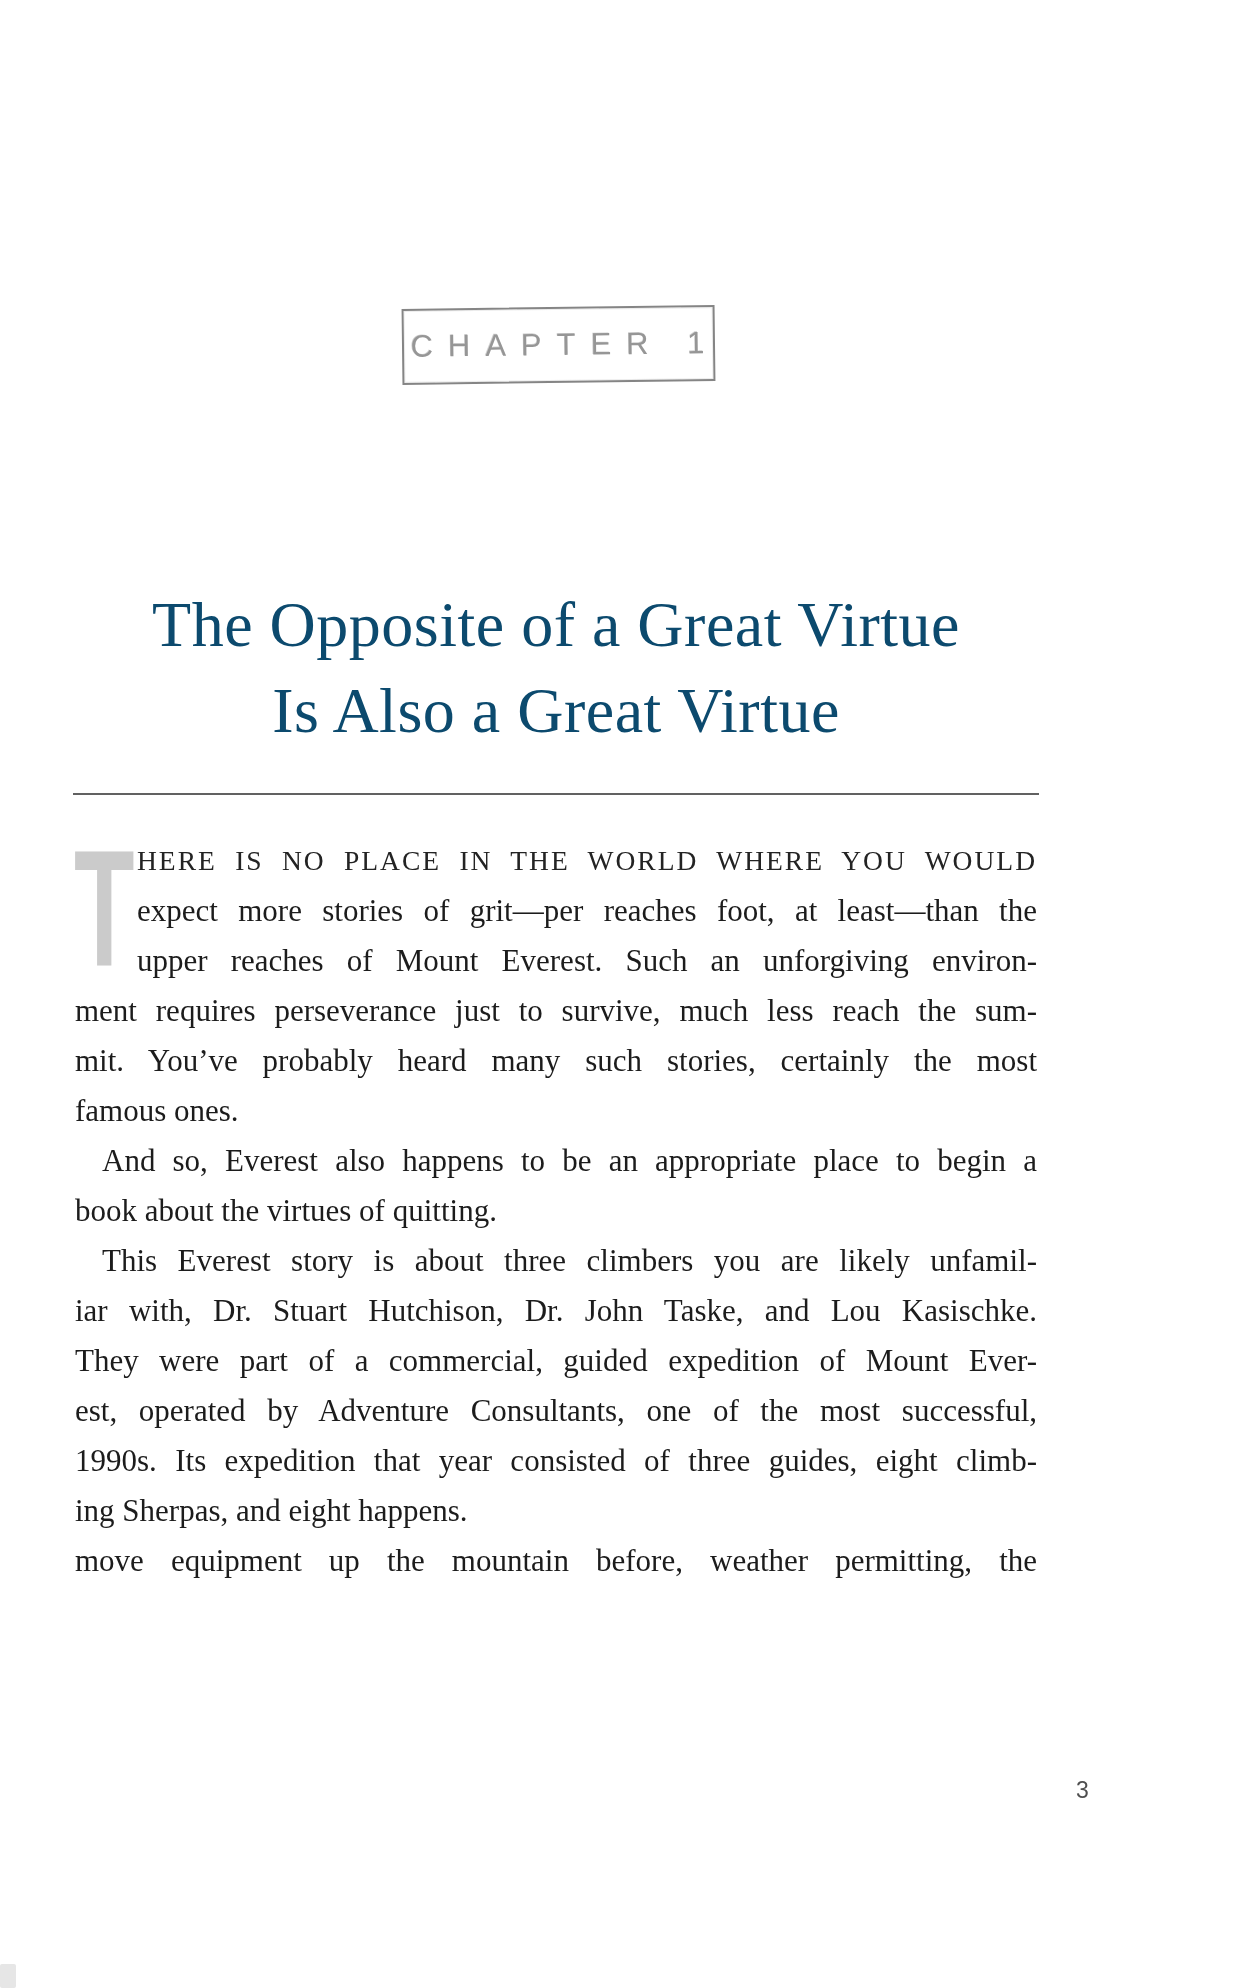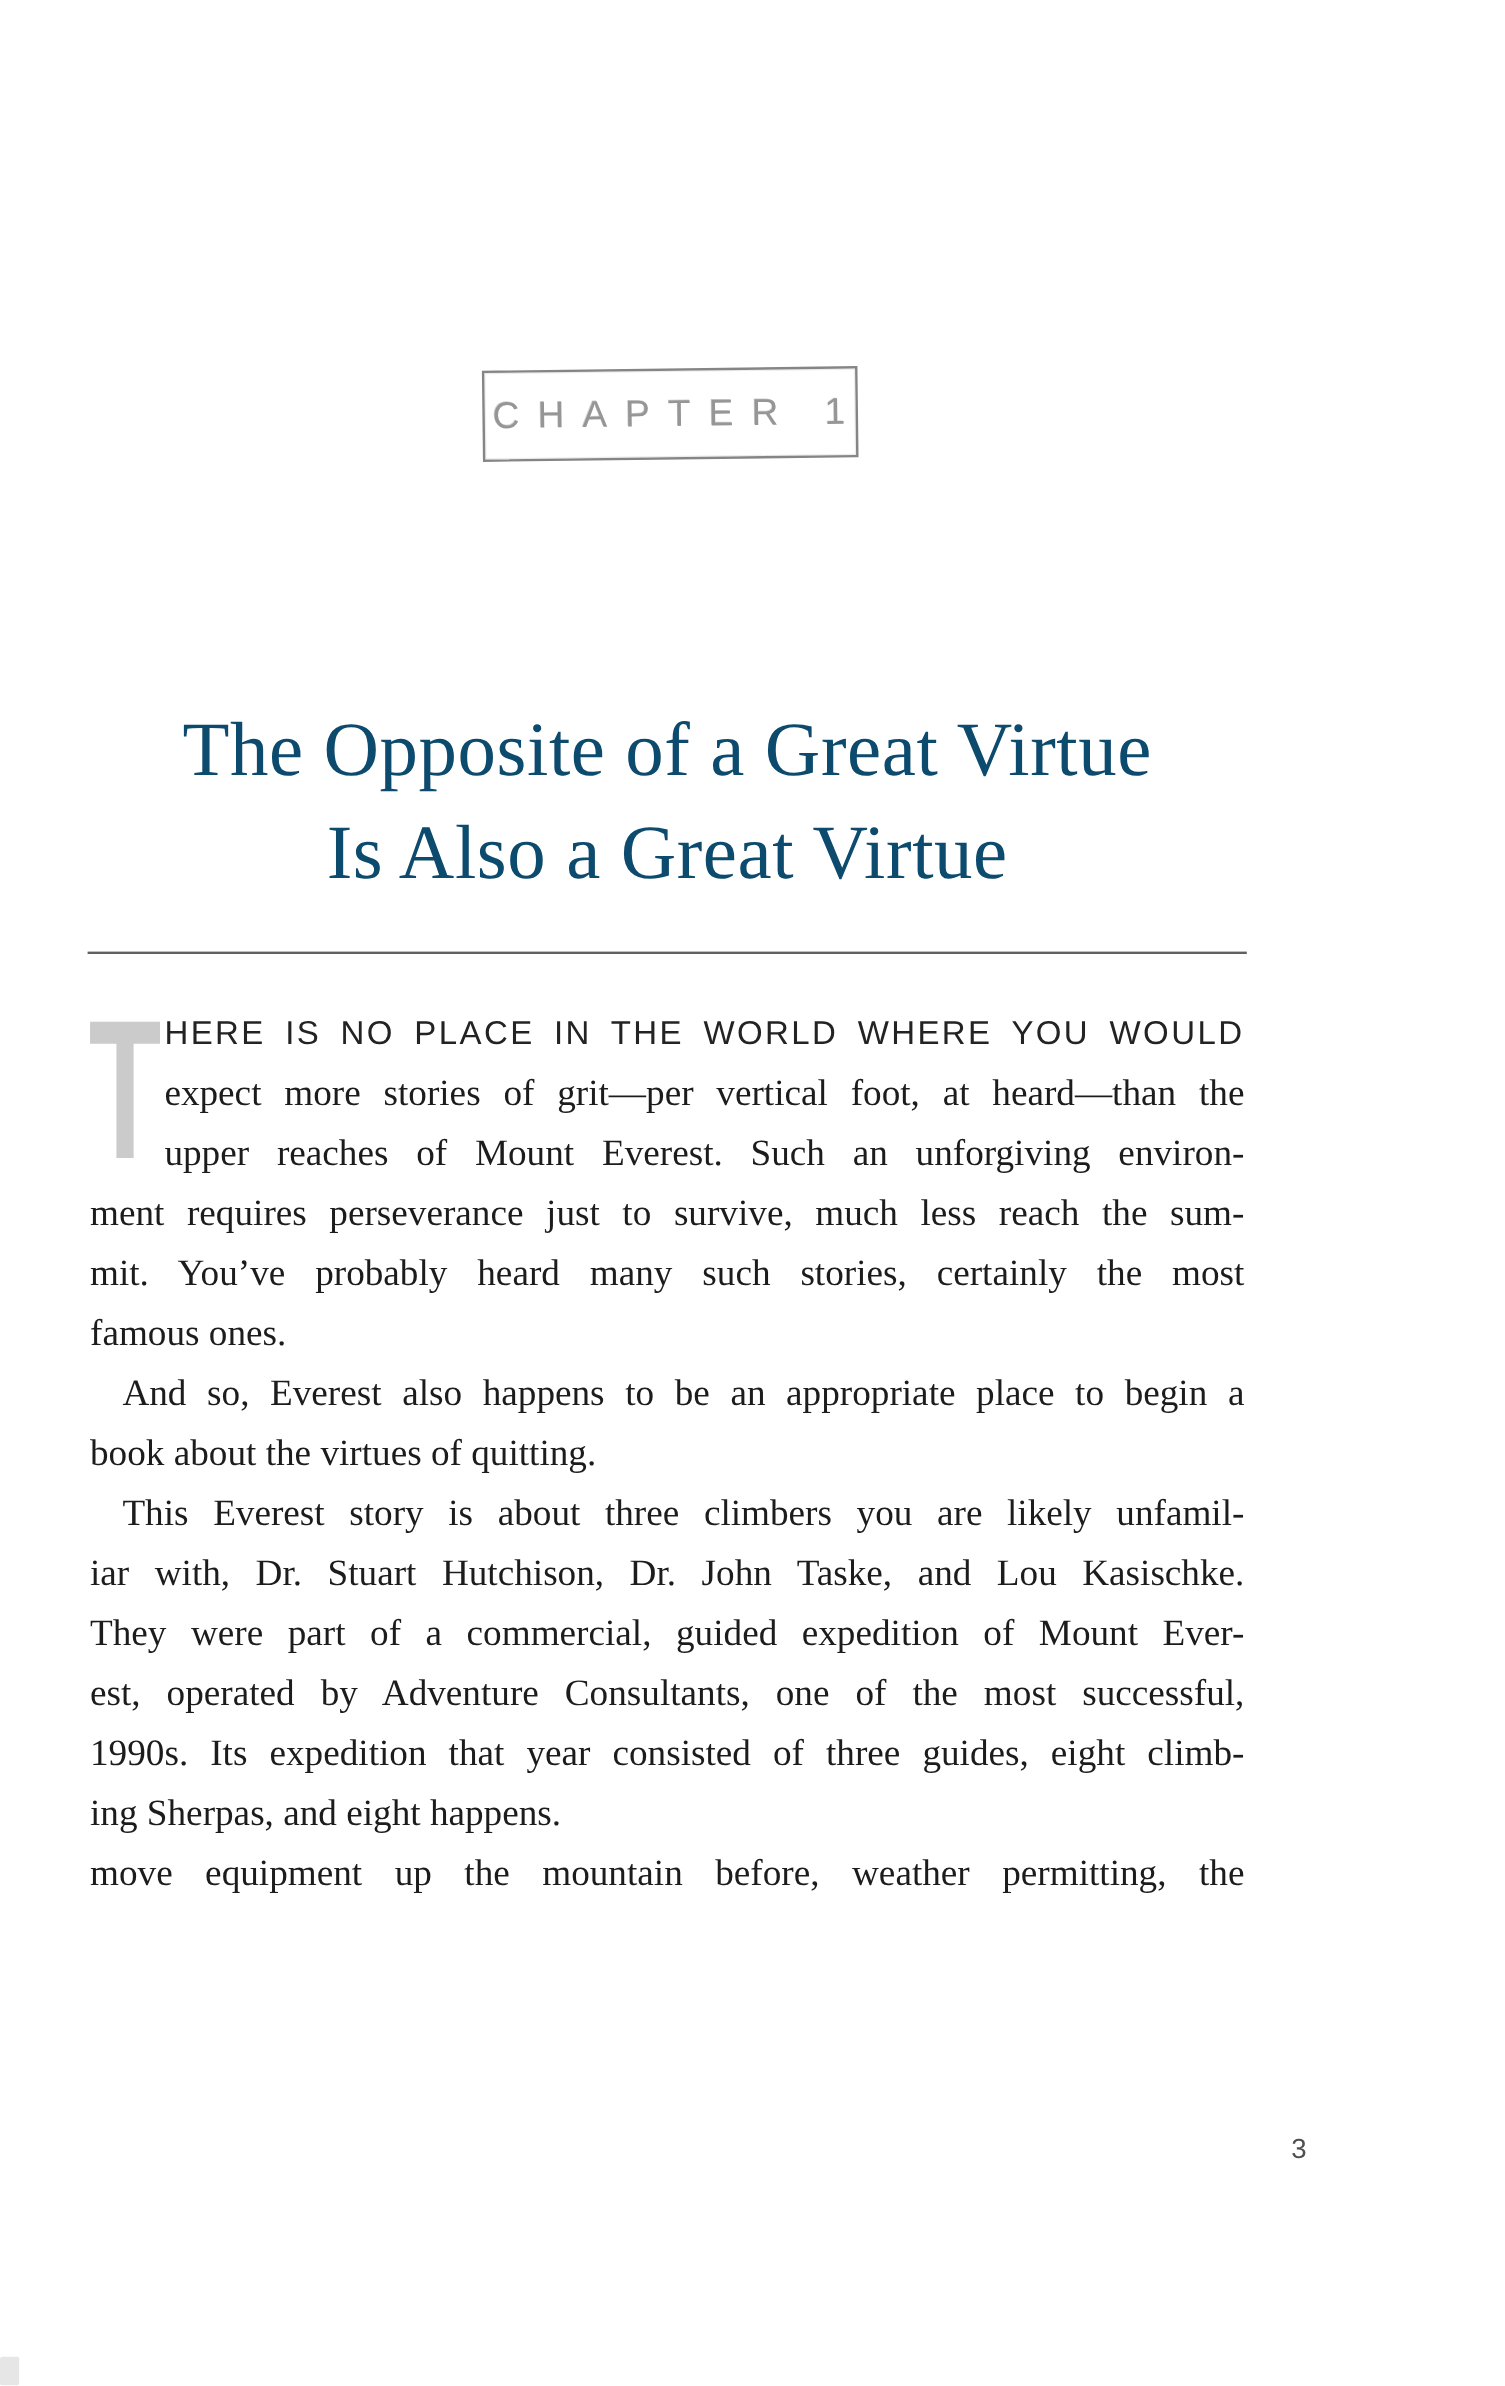--- a/index.html
+++ b/index.html
@@ -63,21 +63,21 @@
   .body-text { position: absolute; left: 75px; top: 836px; width: 962px; }
   .line {
     font-size: 31px; line-height: 50px;
     color: #1c1c1c;
     text-align: justify; text-align-last: justify;
   }
   .line.end { text-align-last: left; }
   .line.pad { padding-left: 62px; }
   .line.indent { text-indent: 27px; }
   .line.caps {
-    font-family: Liberation Sans, sans-serif;
+    font-family: Liberation Serif, serif;
     font-size: 27.5px; letter-spacing: 2px;
     padding-left: 62px; color: #232323;
   }
 
   .page-num {
     position: absolute; left: 1076px; top: 1777px;
     font-family: "Liberation Sans", sans-serif;
     font-size: 23px; color: #4f4f4f;
   }
 
@@ -100,21 +100,21 @@
     <div class="title-line">The Opposite of a Great Virtue</div>
     <div class="title-line">Is Also a Great Virtue</div>
   </div>
 
   <div class="divider"></div>
 
   <div class="drop-cap">T</div>
 
   <div class="body-text">
       <div class="line caps">HERE IS NO PLACE IN THE WORLD WHERE YOU WOULD</div>
-      <div class="line pad">expect more stories of grit—per vertical foot, at heard—than the</div>
+      <div class="line pad">expect more stories of grit—per reaches foot, at least—than the</div>
       <div class="line pad">upper reaches of Mount Everest. Such an unforgiving environ-</div>
       <div class="line">ment requires perseverance just to survive, much less reach the sum-</div>
       <div class="line">mit. You’ve probably heard many such stories, certainly the most</div>
       <div class="line end">famous ones.</div>
       <div class="line indent">And so, Everest also happens to be an appropriate place to begin a</div>
       <div class="line end">book about the virtues of quitting.</div>
       <div class="line indent">This Everest story is about three climbers you are likely unfamil-</div>
       <div class="line">iar with, Dr. Stuart Hutchison, Dr. John Taske, and Lou Kasischke.</div>
       <div class="line">They were part of a commercial, guided expedition of Mount Ever-</div>
       <div class="line">est, operated by Adventure Consultants, one of the most successful,</div>

